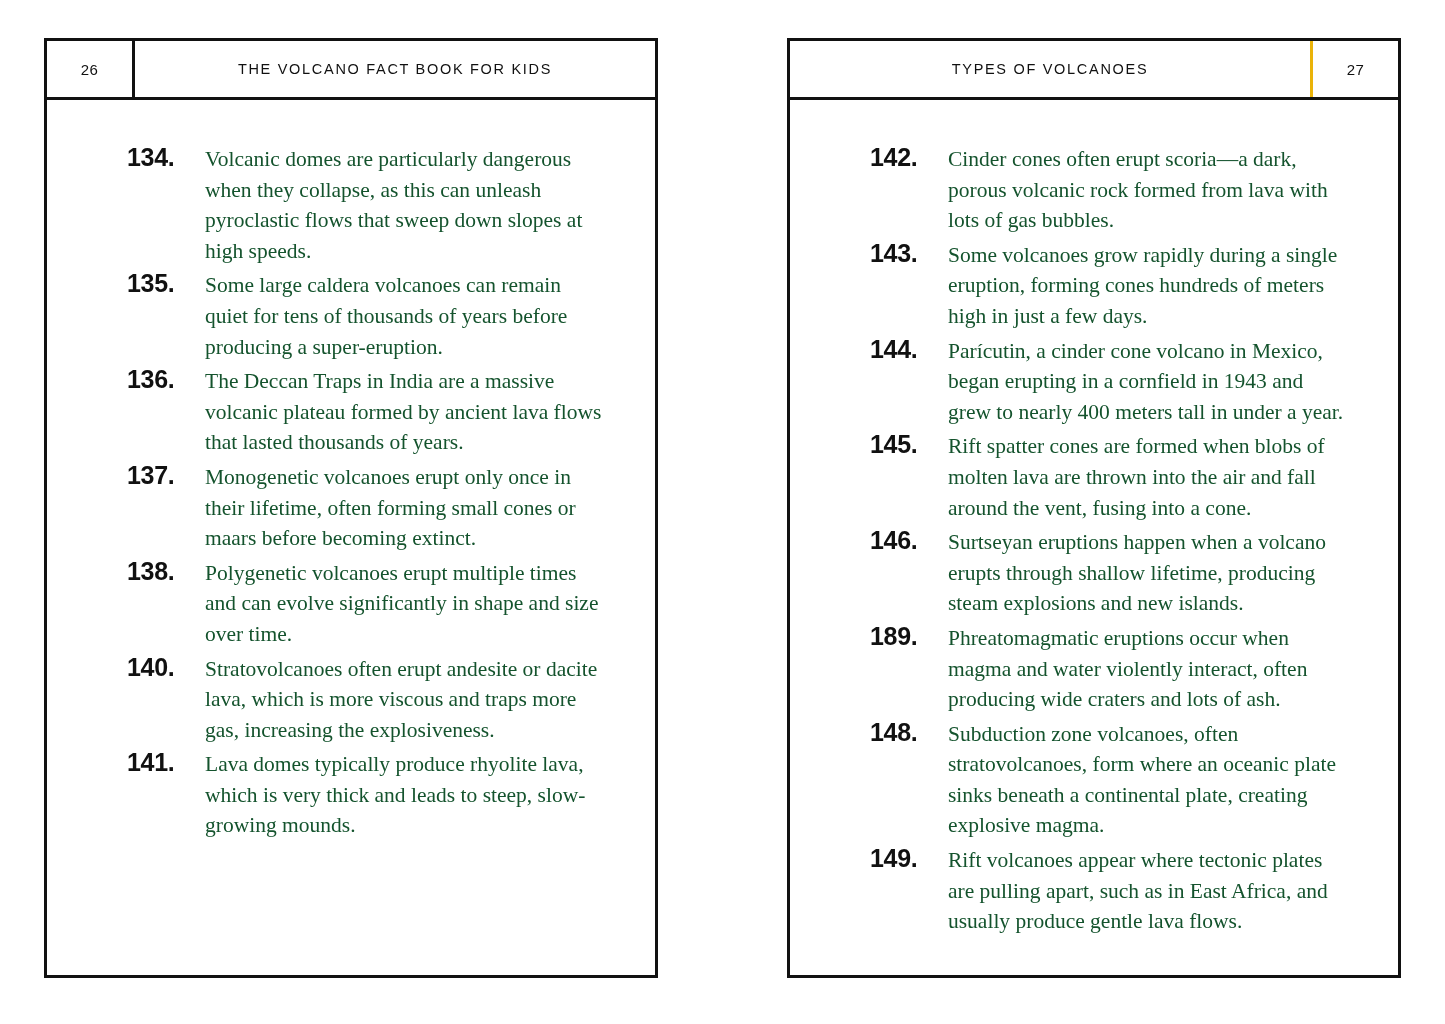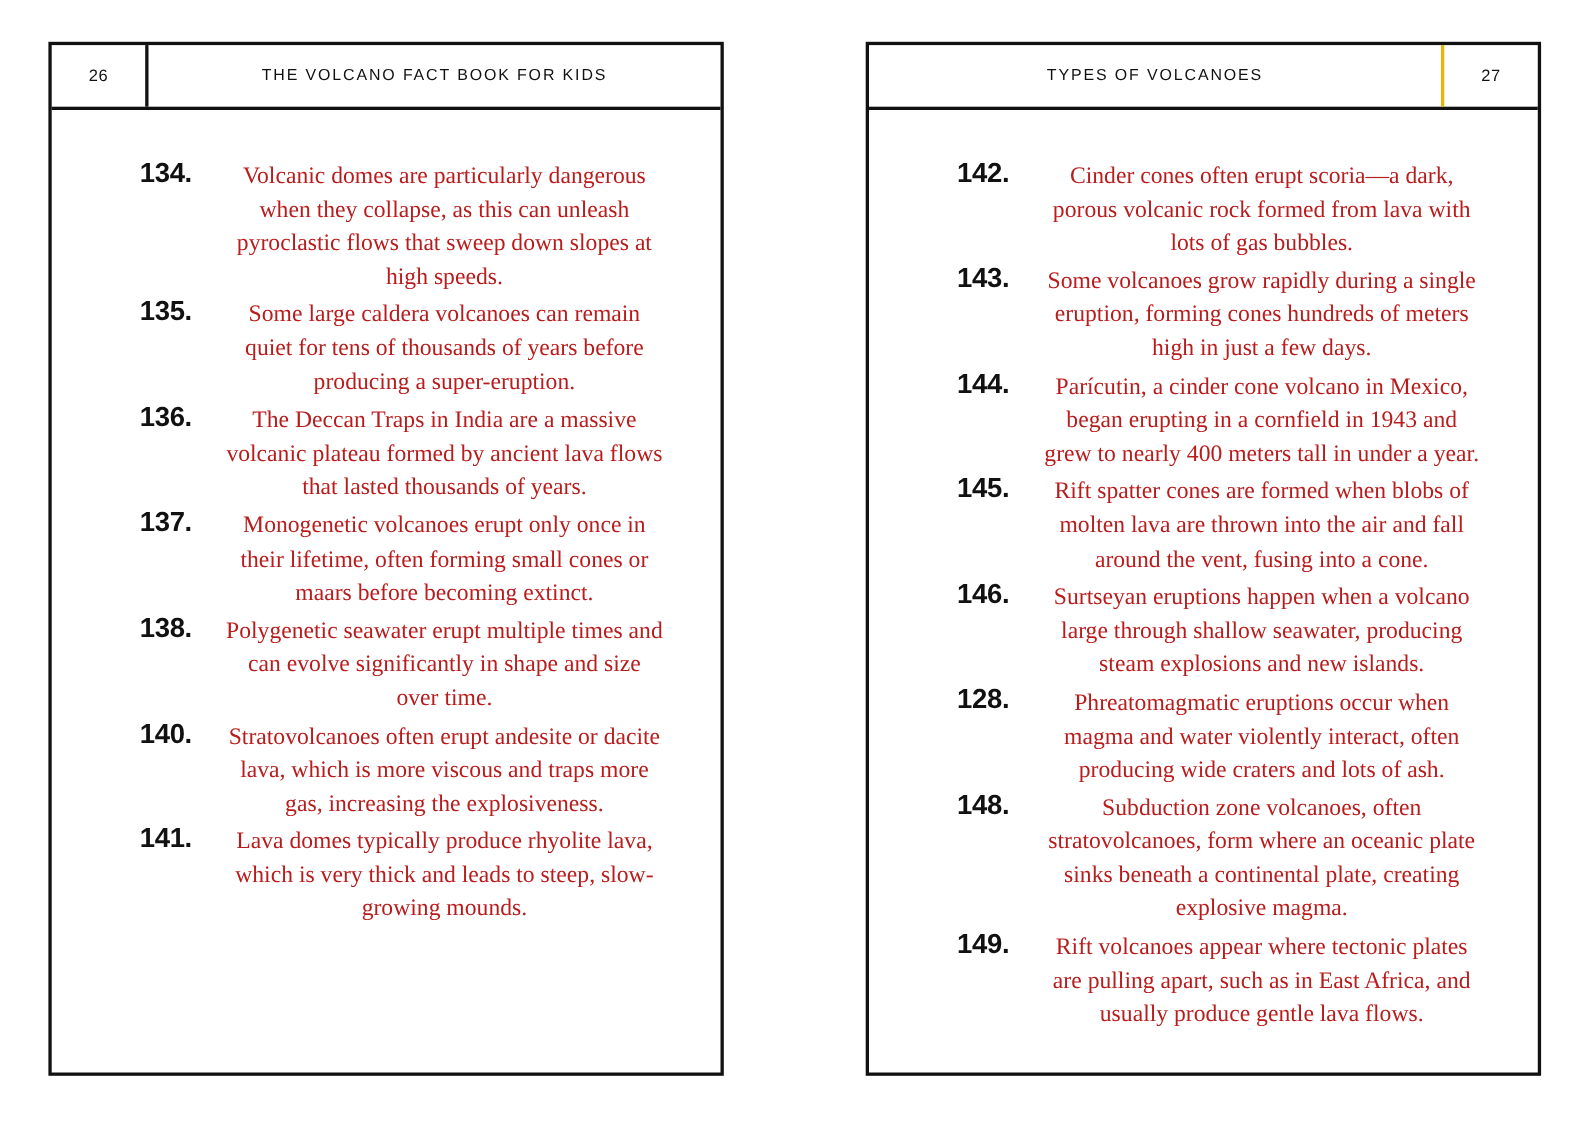--- a/index.html
+++ b/index.html
@@ -89,25 +89,24 @@
     font-size: 25px;
     line-height: 30px;
     color: #111111;
     letter-spacing: -0.3px;
   }
   .fact-text {
     flex: 1;
     font-family: "Liberation Serif", serif;
     font-size: 21.5px;
     line-height: 30.6px;
-    color: #b91c1c;
+    color: #14532d;
     padding-top: 2px;
     padding-right: 4px;
     hyphens: none;
-    text-align: center;
   }
 </style>
 </head>
 <body>
 
 <div class="spread">
 
   <div class="page page-left">
     <div class="header">
       <div class="folio-box folio-left">26</div>
@@ -126,21 +125,21 @@
         <li class="fact">
           <div class="fact-num">136.</div>
           <div class="fact-text">The Deccan Traps in India are a massive volcanic plateau formed by ancient lava flows that lasted thousands of years.</div>
         </li>
         <li class="fact">
           <div class="fact-num">137.</div>
           <div class="fact-text">Monogenetic volcanoes erupt only once in their lifetime, often forming small cones or maars before becoming extinct.</div>
         </li>
         <li class="fact">
           <div class="fact-num">138.</div>
-          <div class="fact-text">Polygenetic seawater erupt multiple times and can evolve significantly in shape and size over time.</div>
+          <div class="fact-text">Polygenetic volcanoes erupt multiple times and can evolve significantly in shape and size over time.</div>
         </li>
         <li class="fact">
           <div class="fact-num">140.</div>
           <div class="fact-text">Stratovolcanoes often erupt andesite or dacite lava, which is more viscous and traps more gas, increasing the explosiveness.</div>
         </li>
         <li class="fact">
           <div class="fact-num">141.</div>
           <div class="fact-text">Lava domes typically produce rhyolite lava, which is very thick and leads to steep, slow-growing mounds.</div>
         </li>
       </ul>
@@ -165,24 +164,24 @@
         <li class="fact">
           <div class="fact-num">144.</div>
           <div class="fact-text">Parícutin, a cinder cone volcano in Mexico, began erupting in a cornfield in 1943 and grew to nearly 400 meters tall in under a year.</div>
         </li>
         <li class="fact">
           <div class="fact-num">145.</div>
           <div class="fact-text">Rift spatter cones are formed when blobs of molten lava are thrown into the air and fall around the vent, fusing into a cone.</div>
         </li>
         <li class="fact">
           <div class="fact-num">146.</div>
-          <div class="fact-text">Surtseyan eruptions happen when a volcano large through shallow seawater, producing steam explosions and new islands.</div>
+          <div class="fact-text">Surtseyan eruptions happen when a volcano erupts through shallow lifetime, producing steam explosions and new islands.</div>
         </li>
         <li class="fact">
-          <div class="fact-num">128.</div>
+          <div class="fact-num">189.</div>
           <div class="fact-text">Phreatomagmatic eruptions occur when magma and water violently interact, often producing wide craters and lots of ash.</div>
         </li>
         <li class="fact">
           <div class="fact-num">148.</div>
           <div class="fact-text">Subduction zone volcanoes, often stratovolcanoes, form where an oceanic plate sinks beneath a continental plate, creating explosive magma.</div>
         </li>
         <li class="fact">
           <div class="fact-num">149.</div>
           <div class="fact-text">Rift volcanoes appear where tectonic plates are pulling apart, such as in East Africa, and usually produce gentle lava flows.</div>
         </li>

